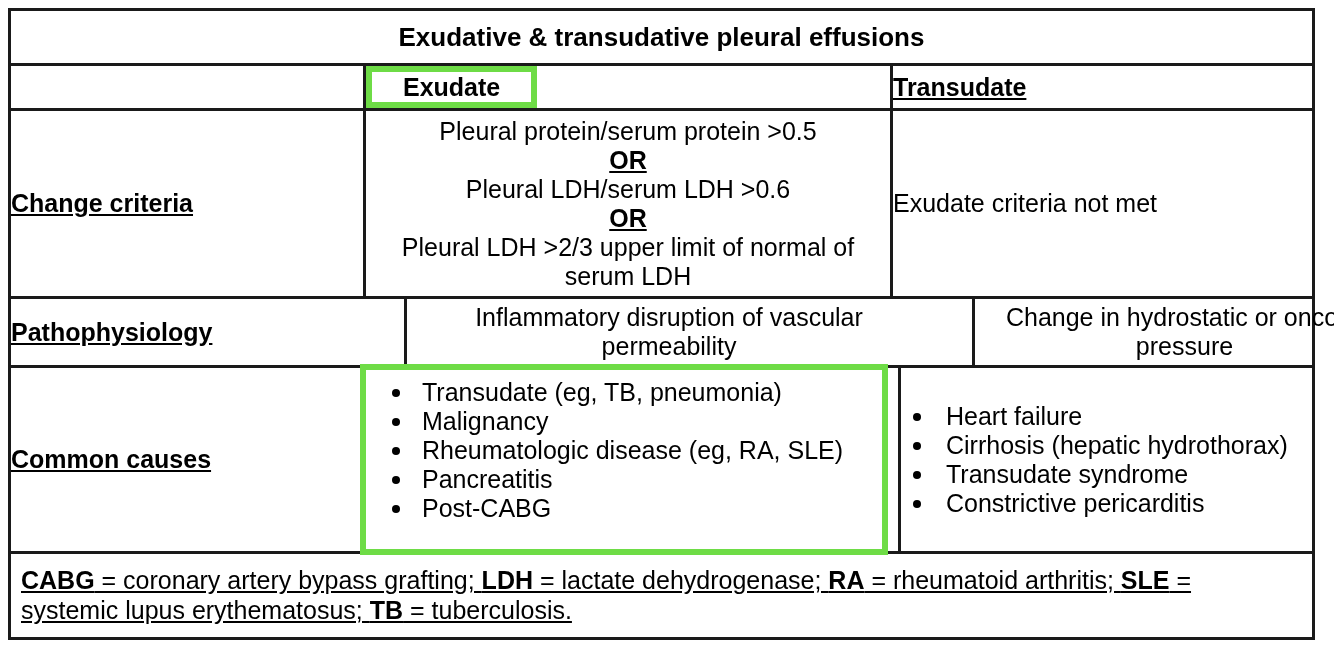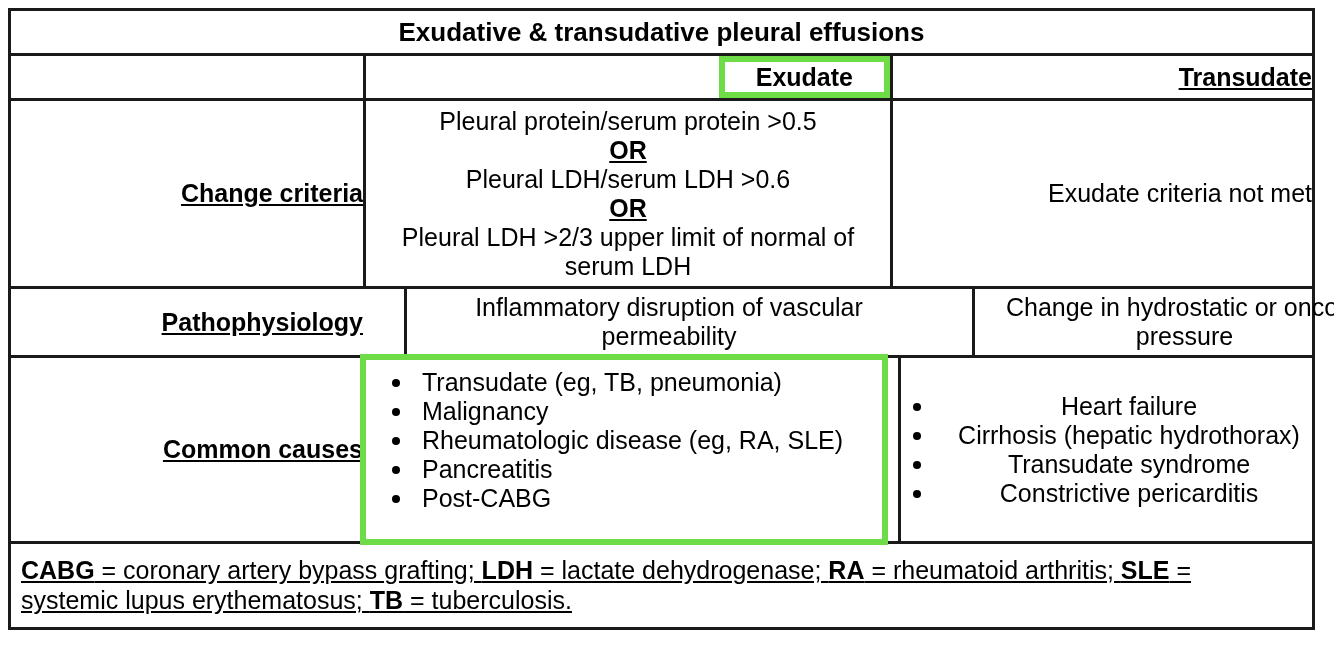--- a/index.html
+++ b/index.html
@@ -11,26 +11,26 @@
     color:#000; position:relative; overflow:hidden;
   }
   .tbl {
     position:absolute; left:8px; top:8px; width:1307px;
     border:3px solid var(--ink);
     font-size:25px; line-height:29px;
   }
   .row { display:grid; grid-template-columns:352px 527px 422px; border-top:3px solid var(--ink); }
   .row.span { display:block; }
   .row.first { border-top:none; }
-  .cell { position:relative; display:flex; flex-direction:column; justify-content:center; align-items:flex-end; text-align:center; }
+  .cell { position:relative; display:flex; flex-direction:column; justify-content:center; align-items:flex-start; text-align:center; }
   .row:not(.span) .cell + .cell { border-left:3px solid var(--ink); }
   .bold { font-weight:bold;text-decoration:underline; }
 
   
-  .r-title  { height:42px; }
+  .r-title  { height:52px; }
   .r-header { height:45px; }
   .r-light  { height:188px; }
   .r-patho  { height:69px;gap:41px; }
   .r-causes { height:186px; }
   .r-foot   { height:86px;text-decoration:underline; }
 
   .title-cell { height:100%; display:flex; align-items:center; justify-content:center;
                 font-weight:bold; font-size:26px; }
 
   .hl-inline {
@@ -49,21 +49,21 @@
     border:6px solid var(--hl); pointer-events:none; z-index:2;
   }
   ul.blist { list-style:none; margin:0; padding:0; }
   ul.blist li { position:relative; line-height:29px; }
   .causes-exu ul.blist { margin-top:10px; }
   .causes-exu ul.blist li { padding-left:56px; }
   .causes-exu ul.blist li::before {
     content:""; position:absolute; left:26px; top:11px;
     width:8px; height:8px; border-radius:50%; background:#000;
   }
-  .causes-tra { justify-content:center; align-items:stretch; text-align:center;margin-left:8px; }
+  .causes-tra { justify-content:center; align-items:stretch; text-align:left;margin-left:8px; }
   .causes-tra ul.blist li { padding-left:45px; }
   .causes-tra ul.blist li::before {
     content:""; position:absolute; left:12px; top:11px;
     width:8px; height:8px; border-radius:50%; background:#000;
   }
 
   .foot-cell { height:100%; padding:11px 12px 0 10px; line-height:30px; text-align:left; }
   .foot-wrap { max-width:1240px; }
 </style>
 </head>

